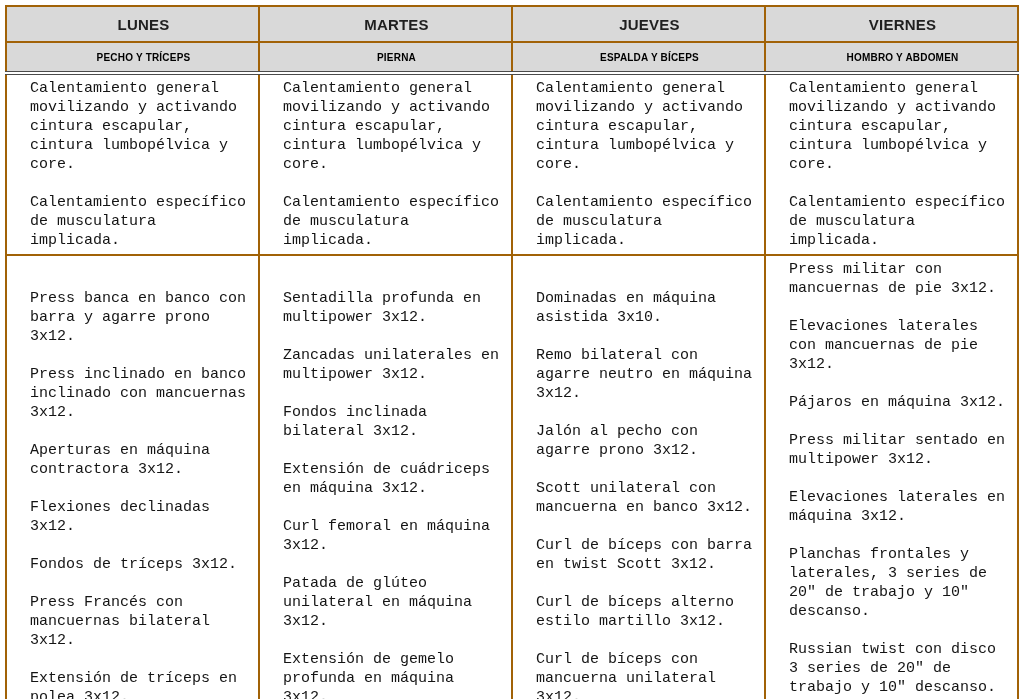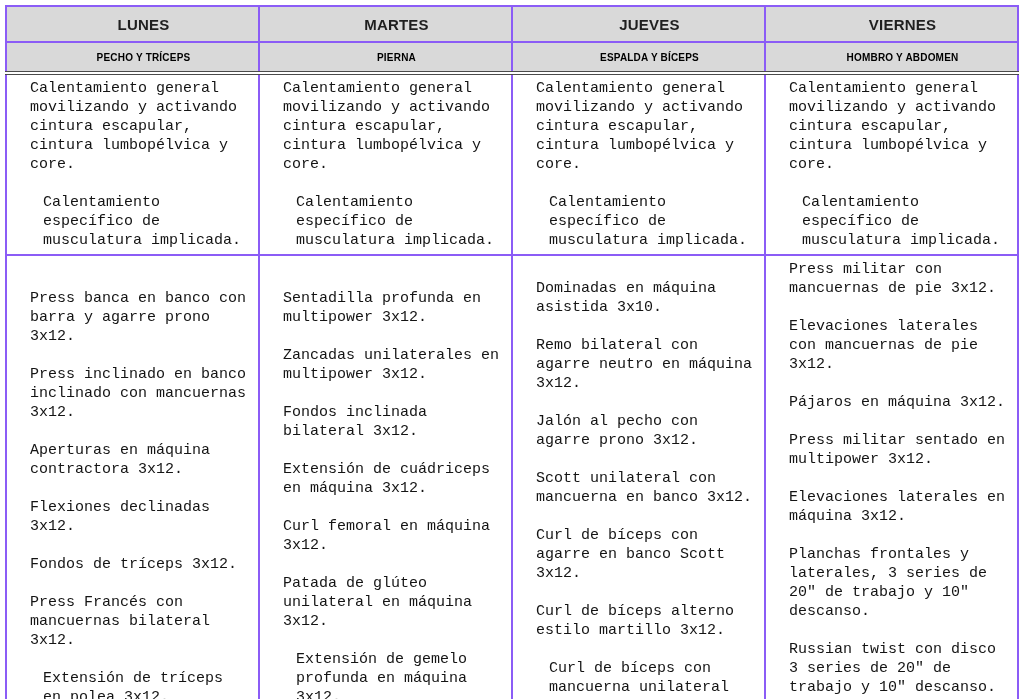--- a/index.html
+++ b/index.html
@@ -17,21 +17,21 @@
     padding: 5px;
   }
   table.plan {
     border-collapse: collapse;
     table-layout: fixed;
     width: 1014px;
     height: 689px;
     border: 2px solid #4a4a4a;
   }
   table.plan td, table.plan th {
-    border: 2px solid #8b5cf6;
+    border: 2px solid #a16207;
     box-sizing: border-box;
     overflow: hidden;
     padding-left: 23px;
   }
   tr.day-row th {
     height: 36px;
     background: #d9d9d9;
     font-family: "Liberation Sans", sans-serif;
     font-size: 15px;
     font-weight: bold;
@@ -65,21 +65,20 @@
     line-height: 19px;
     color: #141414;
     padding: 4px 8px 4px 8px;
     text-align: left;
   }
   td.content p {
     margin: 0 0 19px 0;
   }
   td.content p:last-child {
     margin-bottom: 0;
-    margin-left: 13px;
   }
 </style>
 </head>
 <body>
 
 <div class="sheet">
   <table class="plan">
     <tbody>
         <tr class="day-row">
       <th>LUNES</th>
@@ -128,21 +127,21 @@
             <p>Extensión de cuádriceps en máquina 3x12.</p>
             <p>Curl femoral en máquina 3x12.</p>
             <p>Patada de glúteo unilateral en máquina 3x12.</p>
             <p>Extensión de gemelo profunda en máquina 3x12.</p>
           </td>
       <td class="content">
             <p>Dominadas en máquina asistida 3x10.</p>
             <p>Remo bilateral con agarre neutro en máquina 3x12.</p>
             <p>Jalón al pecho con agarre prono 3x12.</p>
             <p>Scott unilateral con mancuerna en banco 3x12.</p>
-            <p>Curl de bíceps con agarre en banco Scott 3x12.</p>
+            <p>Curl de bíceps con barra en twist Scott 3x12.</p>
             <p>Curl de bíceps alterno estilo martillo 3x12.</p>
             <p>Curl de bíceps con mancuerna unilateral 3x12.</p>
           </td>
       <td class="content">
             <p>Press militar con mancuernas de pie 3x12.</p>
             <p>Elevaciones laterales con mancuernas de pie 3x12.</p>
             <p>Pájaros en máquina 3x12.</p>
             <p>Press militar sentado en multipower 3x12.</p>
             <p>Elevaciones laterales en máquina 3x12.</p>
             <p>Planchas frontales y laterales, 3 series de 20" de trabajo y 10" descanso.</p>

